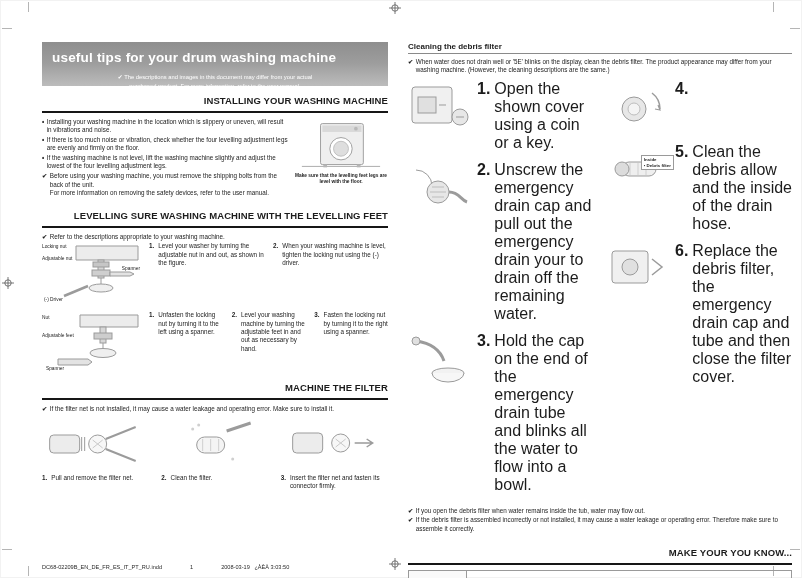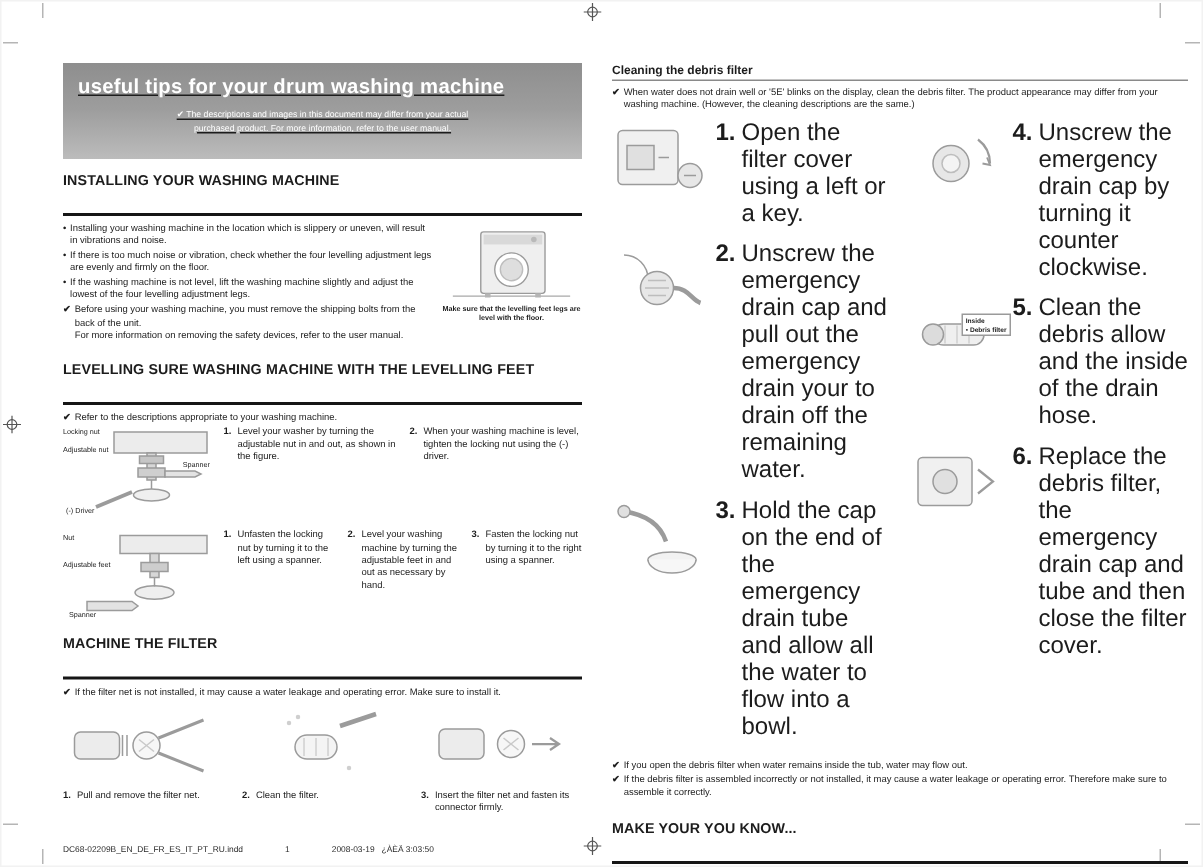--- a/index.html
+++ b/index.html
@@ -8,26 +8,26 @@
   .page { position:relative; width:802px; height:578px; background:#fff; overflow:hidden; box-shadow: inset 0 0 0 1px #f2f2f2; }
 
   
   .regmark { position:absolute; width:12px; height:12px; }
   .cm { position:absolute; background:#b5b5b5; }
 
   .col-left  { position:absolute; left:42px; top:42px; width:346px; }
   .col-right { position:absolute; left:408px; top:42px; width:384px; }
 
   
-  .banner { height:64px; background:linear-gradient(180deg,#8e8e8e 0%,#9d9d9d 48%,#bcbcbc 100%); padding:8px 10px 5px; margin-bottom:9px;text-decoration:underline; }
+  .banner { height:44px; background:linear-gradient(180deg,#8e8e8e 0%,#9d9d9d 48%,#bcbcbc 100%); padding:8px 10px 5px; margin-bottom:9px; }
   .banner-title { color:#fff; font-size:13.5px; font-weight:bold; letter-spacing:.2px; }
   .banner-note { margin-top:8px; color:#fff; font-size:5.8px; line-height:1.5; text-align:center; }
 
   .section { margin-bottom:11px; }
-  .sec-title { font-size:9.5px; font-weight:bold; margin:0 0 5px 0; padding-bottom:16px; border-bottom:2.5px solid #161616; letter-spacing:.1px; }
+  .sec-title { font-size:9.5px; font-weight:bold; margin:0 0 5px 0; padding-bottom:5px; border-bottom:2.5px solid #161616; letter-spacing:.1px;text-align:right; }
   .sub-title { font-size:8px; font-weight:bold; margin:0 0 4px 0; padding-bottom:2px; border-bottom:1px solid #8a8a8a; }
 
   .t, .li, .step, .ms-line, .note-line { font-size:6.3px; line-height:1.32; }
   .li { display:flex; gap:2.5px; margin-bottom:1.5px; }
   .mk { font-weight:bold; flex:0 0 auto; }
   .num { font-weight:bold; margin-right:2px; flex:0 0 auto; }
   .step { display:flex; gap:2px; }
 
   
   .install-fig { float:right; width:94px; margin:0 0 2px 6px; text-align:center; }
@@ -286,21 +286,21 @@
               <svg viewBox="0 0 64 52">
                 <rect x="4" y="6" width="40" height="36" rx="3" fill="#f0f0f0" stroke="#9b9b9b"></rect>
                 <rect x="10" y="16" width="18" height="16" fill="#e0e0e0" stroke="#9b9b9b"></rect>
                 <line x1="31" y1="24" x2="38" y2="24" stroke="#9b9b9b"></line>
                 <circle cx="52" cy="36" r="8" fill="#e7e7e7" stroke="#9b9b9b"></circle>
                 <line x1="48" y1="36" x2="56" y2="36" stroke="#9b9b9b"></line>
               </svg>
             </div>
             <div class="dtext">
               <span class="num">1.</span>
-              <span>Open the filter cover using a left or a key.</span>
+              <span>Open the shown cover using a coin or a key.</span>
             </div>
           </div>
           <div class="dstep">
             <div class="dimg">
               <svg viewBox="0 0 64 52">
                 <path d="M8 8 a16 16 0 0 1 16 16" fill="none" stroke="#9b9b9b"></path>
                 <circle cx="30" cy="30" r="11" fill="#e7e7e7" stroke="#9b9b9b"></circle>
                 <line x1="24" y1="25" x2="36" y2="25" stroke="#bdbdbd"></line>
                 <line x1="22" y1="30" x2="38" y2="30" stroke="#bdbdbd"></line>
                 <line x1="24" y1="35" x2="36" y2="35" stroke="#bdbdbd"></line>
@@ -316,38 +316,37 @@
             <div class="dimg">
               <svg viewBox="0 0 64 52">
                 <path d="M8 8 c14 2 24 8 28 20" fill="none" stroke="#9b9b9b" stroke-width="3"></path>
                 <circle cx="8" cy="8" r="4" fill="#e0e0e0" stroke="#9b9b9b"></circle>
                 <ellipse cx="40" cy="40" rx="16" ry="5" fill="#f2f2f2" stroke="#9b9b9b"></ellipse>
                 <path d="M24 40 a16 9 0 0 0 32 0" fill="#f7f7f7" stroke="#9b9b9b"></path>
               </svg>
             </div>
             <div class="dtext">
               <span class="num">3.</span>
-              <span>Hold the cap on the end of the emergency drain tube and allow all the water to flow into a bowl.</span>
+              <span>Hold the cap on the end of the emergency drain tube and blinks all the water to flow into a bowl.</span>
             </div>
           </div>
         </div>
 
         <div>
           <div class="dstep">
             <div class="dimg">
               <svg viewBox="0 0 64 52">
                 <circle cx="28" cy="28" r="12" fill="#e7e7e7" stroke="#9b9b9b"></circle>
                 <circle cx="28" cy="28" r="6" fill="#f4f4f4" stroke="#bdbdbd"></circle>
                 <path d="M46 12 a20 20 0 0 1 8 16" fill="none" stroke="#9b9b9b" stroke-width="1.5"></path>
                 <path d="M52 24 l2 5 -5 -1" fill="none" stroke="#9b9b9b" stroke-width="1.2"></path>
               </svg>
             </div>
             <div class="dtext">
               <span class="num">4.</span>
-              <span>Unscrew the emergency drain cap by turning it counter clockwise.</span>
             </div>
           </div>
           <div class="dstep">
             <div class="dimg">
               <svg viewBox="0 0 64 52">
                 <rect x="16" y="18" width="34" height="14" rx="7" fill="#efefef" stroke="#9b9b9b"></rect>
                 <line x1="24" y1="19" x2="24" y2="31" stroke="#cfcfcf"></line>
                 <line x1="32" y1="19" x2="32" y2="31" stroke="#cfcfcf"></line>
                 <line x1="40" y1="19" x2="40" y2="31" stroke="#cfcfcf"></line>
                 <circle cx="16" cy="25" r="7" fill="#dcdcdc" stroke="#9b9b9b"></circle>

